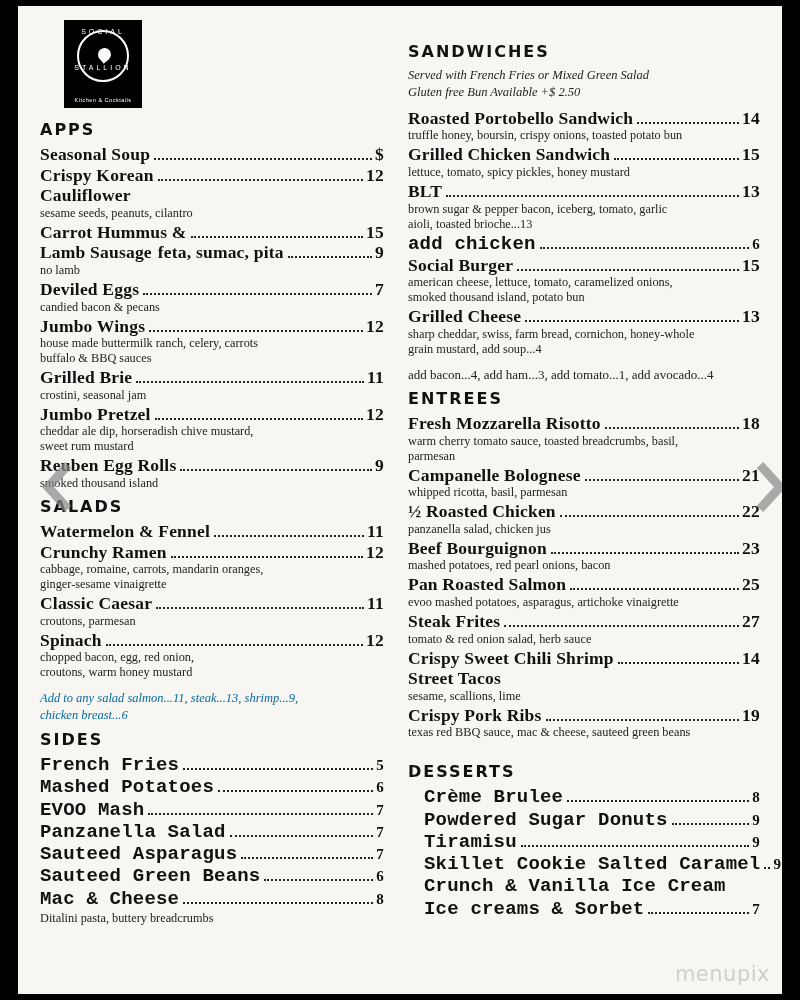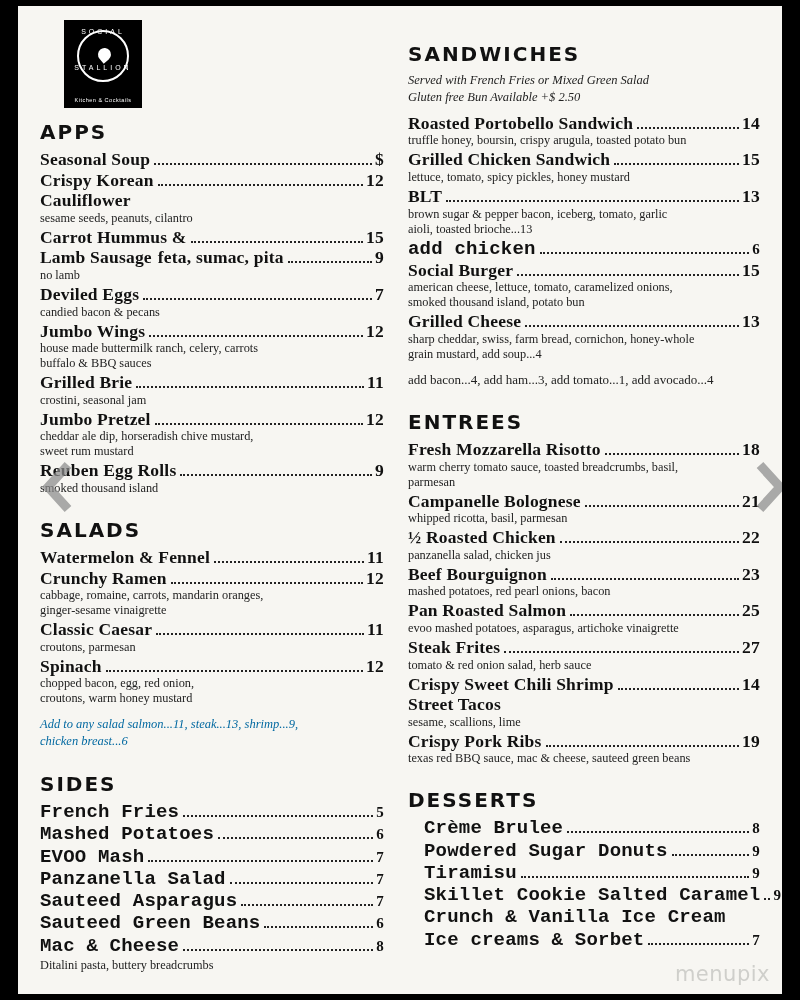--- a/index.html
+++ b/index.html
@@ -45,26 +45,26 @@
     font-size:7px; letter-spacing:3px; font-family:"Liberation Sans",sans-serif;
   }
   .logo .lsub {
     position:absolute; bottom:5px; left:0; width:78px; text-align:center;
     font-size:5.5px; letter-spacing:.5px; font-family:"Liberation Sans",sans-serif;
   }
 
   h2.section {
     font-family: "DejaVu Sans", sans-serif;
     font-weight: 700;
-    font-size: 20px;
+    font-size: 16px;
     letter-spacing: 2px;
     margin: 12px 0 6px 0;
     color: #111;
   }
-  h2.section.tight { margin-top: 22px; }
+  h2.section.tight { margin-top: 6px; }
 
   .serve-note {
     font-style: italic;
     font-size: 12.5px;
     color: #222;
     line-height: 1.35;
     margin: 0 0 8px 0;
   }
 
   .item { margin-bottom: 1px; }
@@ -337,21 +337,21 @@
       <div class="serve-note" style="white-space:pre-line">Served with French Fries or Mixed Green Salad
 Gluten free Bun Available +$ 2.50</div>
 
       <div>
         <div class="item">
             <div class="row">
               <span class="nm">Roasted Portobello Sandwich</span>
               <span class="dots"></span>
               <span class="pr">14</span>
             </div>
-          <div class="sub">truffle honey, boursin, crispy arugula, toasted potato bun</div>
+          <div class="sub">truffle honey, boursin, crispy onions, toasted potato bun</div>
           </div>
 
         <div class="item">
             <div class="row">
               <span class="nm">Grilled Chicken Sandwich</span>
               <span class="dots"></span>
               <span class="pr">15</span>
             </div>
           <div class="sub">lettuce, tomato, spicy pickles, honey mustard</div>
           </div>

